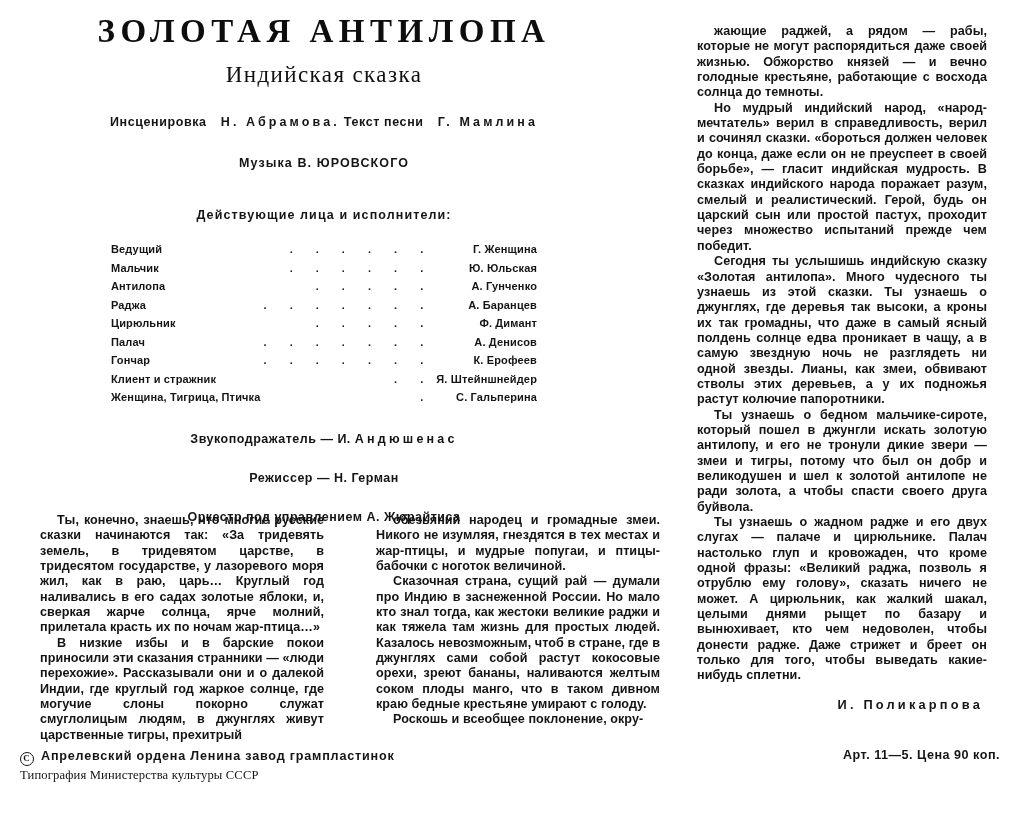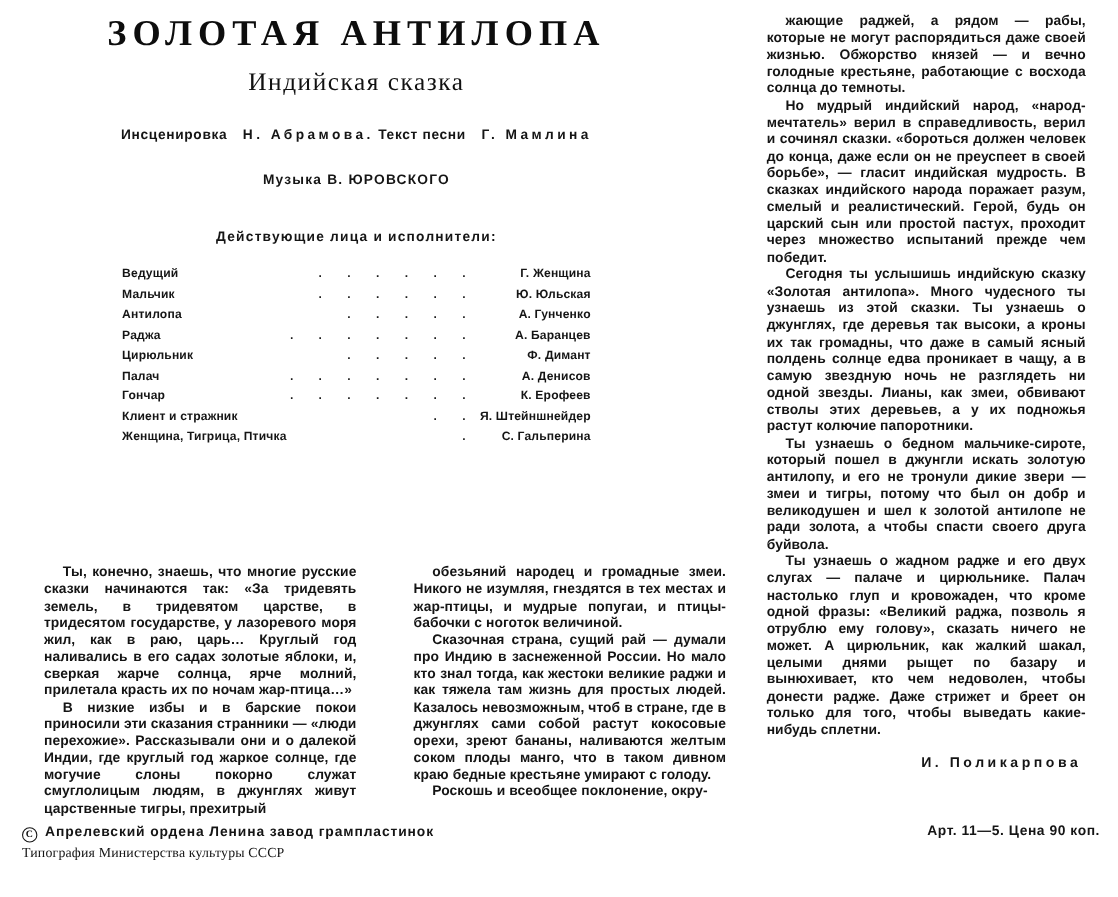--- a/index.html
+++ b/index.html
@@ -134,21 +134,21 @@
     display: flex;
     gap: 52px;
     justify-content: space-between;
   }
   .bodycol { width: 285px; }
 
   
   .rightcol {
     position: absolute;
     left: 697px;
-    top: 12px;
+    top: 24px;
     width: 290px;
   }
 
   p.para {
     margin: 0 0 0 0;
     font-size: 12.6px;
     line-height: 15.35px;
     font-weight: bold;
     text-align: justify;
     text-indent: 17px;
@@ -300,20 +300,28 @@
           <tr>
             <td class="role">Женщина, Тигрица, Птичка</td>
             <td class="leader">
                 <span>.</span>
               </td>
             <td class="actor">С. Гальперина</td>
           </tr>
         </tbody>
       </table>
 
+      <div class="post-cast">
+        <div class="line sound">
+          <span>Звукоподражатель — И.</span>
+          <span class="wide">Андюшенас</span>
+        </div>
+        <div class="line">Режиссер — Н. Герман</div>
+        <div class="line last">Оркестр под управлением А. Жюрайтиса</div>
+      </div>
     </div>
 
     <div class="body-cols">
       <div class="bodycol">
         <p class="para">Ты, конечно, знаешь, что многие русские сказки начинаются так: «За тридевять земель, в тридевятом царстве, в тридесятом государстве, у лазоревого моря жил, как в раю, царь… Круглый год наливались в его садах золотые яблоки, и, сверкая жарче солнца, ярче молний, прилетала красть их по ночам жар-птица…»</p>
         <p class="para">В низкие избы и в барские покои приносили эти сказания странники — «люди перехожие». Рассказывали они и о далекой Индии, где круглый год жаркое солнце, где могучие слоны покорно служат смуглолицым людям, в джунглях живут царственные тигры, прехитрый</p>
       </div>
       <div class="bodycol">
         <p class="para">обезьяний народец и громадные змеи. Никого не изумляя, гнездятся в тех местах и жар-птицы, и мудрые попугаи, и птицы-бабочки с ноготок величиной.</p>
         <p class="para">Сказочная страна, сущий рай — думали про Индию в заснеженной России. Но мало кто знал тогда, как жестоки великие раджи и как тяжела там жизнь для простых людей. Казалось невозможным, чтоб в стране, где в джунглях сами собой растут кокосовые орехи, зреют бананы, наливаются желтым соком плоды манго, что в таком дивном краю бедные крестьяне умирают с голоду.</p>

